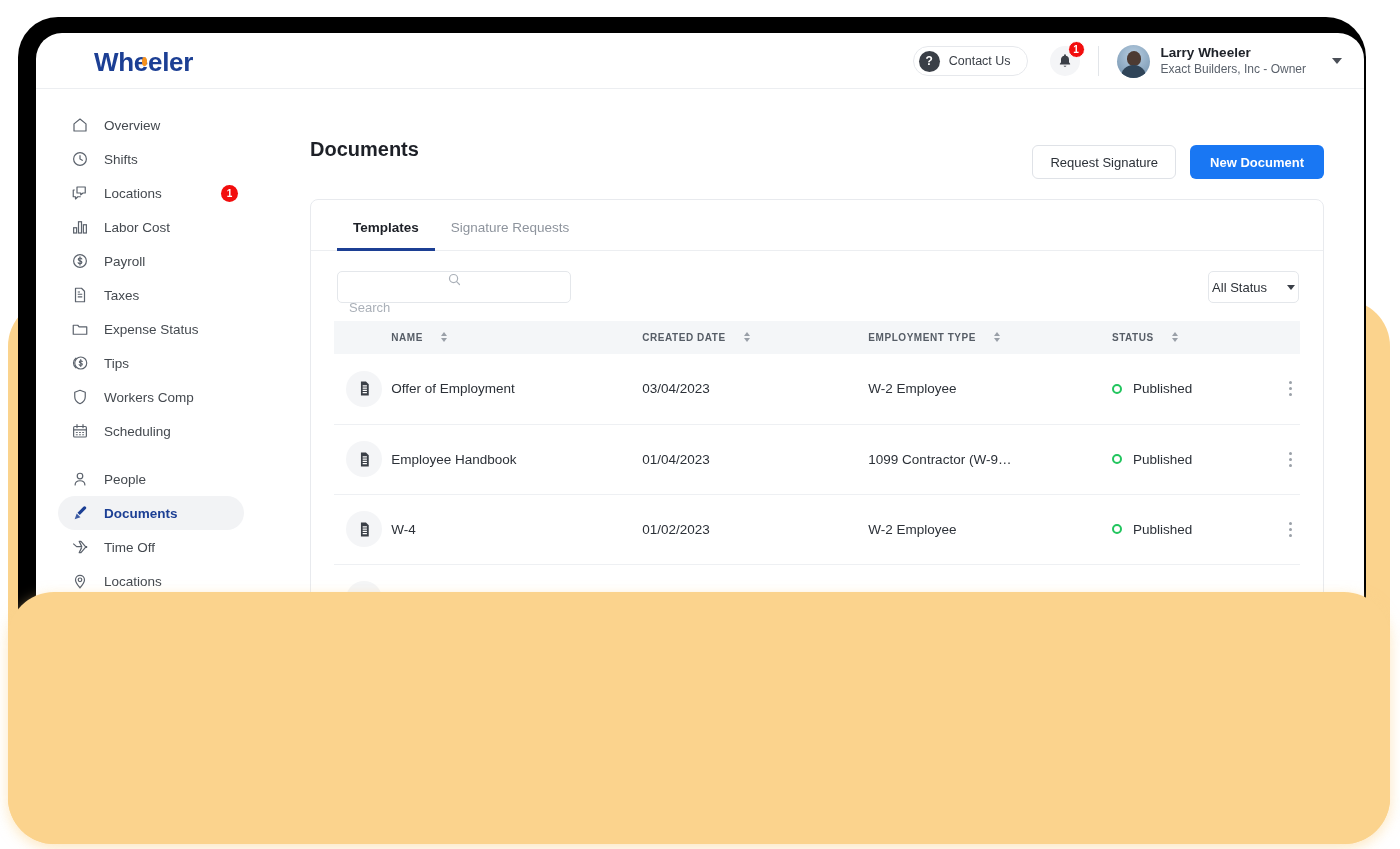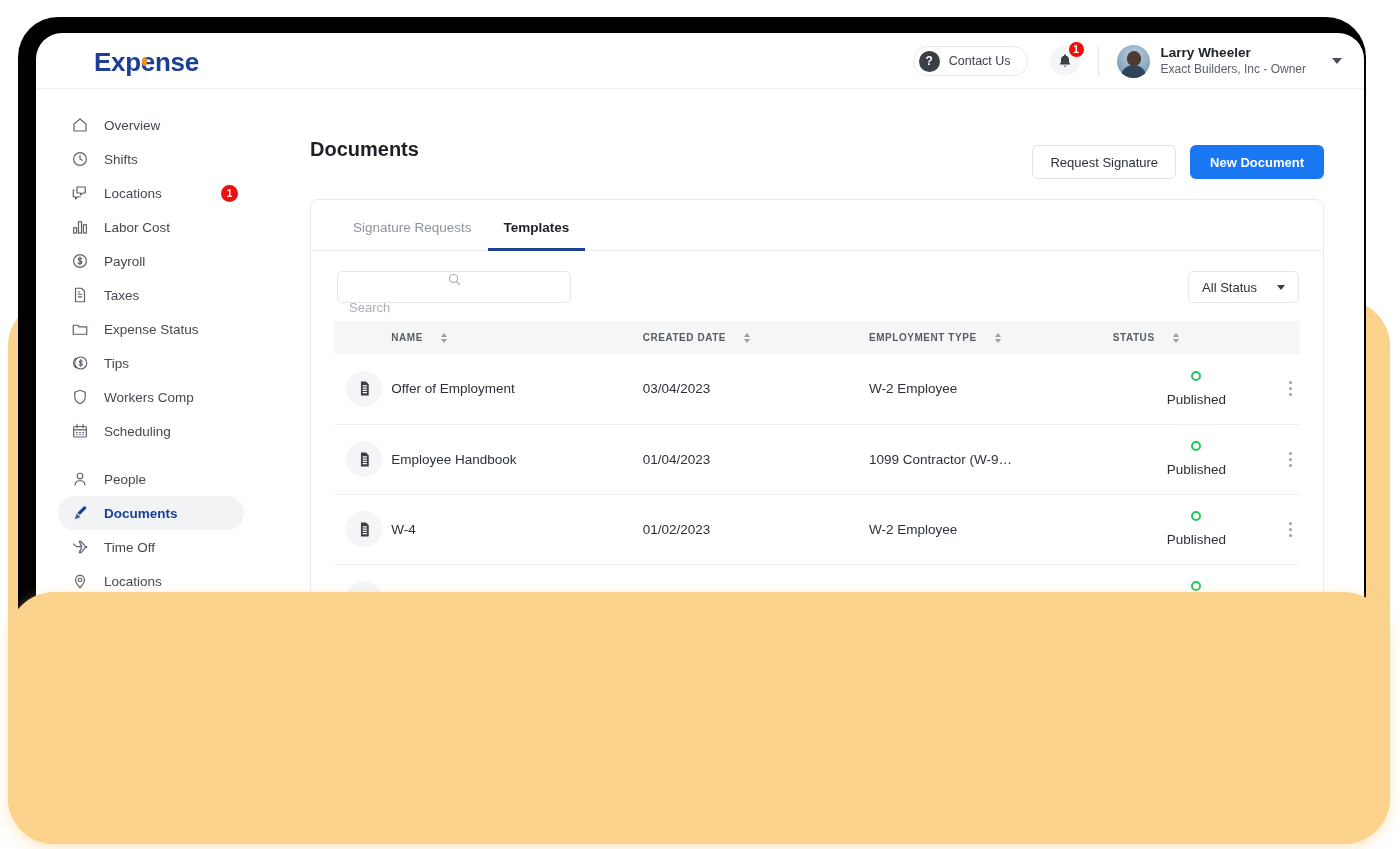--- a/index.html
+++ b/index.html
@@ -180,76 +180,76 @@
     width: 234px; height: 32px; padding: 0 11px;
     border: 1px solid #e4e7eb; border-radius: 5px; background: #fff; flex-direction: column;
   }
   .search-box input {
     border: none; outline: none; font-size: 13px; color: #2c3138;
     font-family: "Liberation Sans", sans-serif; width: 100%; background: transparent;
   }
   .search-box input::placeholder { color: #aab0b8; }
   .status-select {
     margin-left: auto; display: flex; align-items: center; gap: 20px;
-    height: 32px; padding: 0 13px;
+    height: 32px; padding: 0 3px;
     border: 1px solid #e4e7eb; border-radius: 5px;
     font-size: 13px; color: #2c3138; cursor: pointer; background: #fff;
   }
   .mini-caret {
     width: 0; height: 0;
     border-left: 4.5px solid transparent; border-right: 4.5px solid transparent;
     border-top: 5.5px solid #3a3f47;
   }
 
   
   table { width: calc(100% - 46px); margin: 18px 23px 0 23px; border-collapse: collapse; }
   thead tr { background: #f4f6f8; }
   thead th {
     text-align: left; font-size: 10px; font-weight: 700; letter-spacing: .55px;
     color: #565d66; padding: 11px 0; text-transform: uppercase;
   }
-  .th-inner { display: inline-flex; align-items: center; gap: 18px; }
+  .th-inner { display: inline-flex; gap: 18px; }
   .sorter { display: inline-flex; flex-direction: column; gap: 2px; }
   .sorter i {
     display: block; width: 0; height: 0;
     border-left: 3.5px solid transparent; border-right: 3.5px solid transparent;
   }
   .sorter i.up { border-bottom: 4px solid #9aa0a8; }
   .sorter i.dn { border-top: 4px solid #9aa0a8; }
 
   tbody td { padding: 0; height: 70px; border-bottom: 1px solid #eef0f3; font-size: 13.5px; color: #2c3138; }
   tbody tr:last-child td { border-bottom: 1px solid #eef0f3; }
   .col-icon { width: 58px; }
   .doc-circle {
     width: 36px; height: 36px; border-radius: 50%;
     background: #f4f5f7; display: flex; align-items: center; justify-content: center;
     margin-left: 12px;
   }
-  .status-cell { display: flex; align-items: center; gap: 11px; flex-direction: column; }
+  .status-cell { display: flex; align-items: center; gap: 11px; }
   .ring { width: 10px; height: 10px; border-radius: 50%; border: 2px solid #22c55e; flex: none; }
   .kebab { display: flex; flex-direction: column; gap: 3px; align-items: center; cursor: pointer; width: 20px; }
   .kebab b { width: 3px; height: 3px; border-radius: 50%; background: #9aa0a8; display: block; }
   .col-name { width: 265px; }
   .col-date { width: 238px; }
   .col-emp  { width: 255px; }
   .col-status { width: 175px; }
 </style>
 </head>
 <body>
 
 <div id="stage">
 
   <div class="amber-shape2"></div>
   <div class="black-frame"></div>
 
   <div class="device">
 
     <div class="topbar">
       <div class="logo">
-        <span>Expense</span>
+        <span>Wheeler</span>
         <span class="dot"></span>
       </div>
 
       <div class="top-right">
 
         <div class="contact-pill">
           <span class="q-circle">?</span>
           <span class="lbl">Contact Us</span>
         </div>
 
@@ -472,22 +472,22 @@
         <div class="page-title">Documents</div>
         <div class="head-actions">
           <button class="btn-outline">Request Signature</button>
           <button class="btn-primary">New Document</button>
         </div>
       </div>
 
       <div class="card">
 
         <div class="tabs">
+          <div class="tab active">Templates</div>
           <div class="tab">Signature Requests</div>
-          <div class="tab active">Templates</div>
         </div>
 
         <div class="filters">
           <div class="search-box">
             <span>
               <svg width="15" height="15" viewBox="0 0 24 24" fill="none" stroke="#aab0b8" stroke-width="1.9" stroke-linecap="round">
                 <circle cx="10.5" cy="10.5" r="6.5"></circle>
                   <path d="M15.4 15.4L20 20"></path>
               </svg>
             </span>

